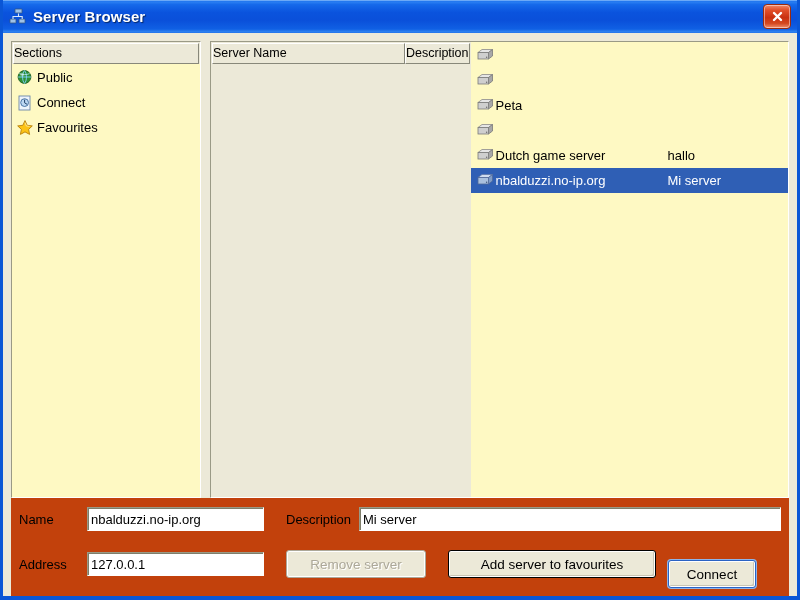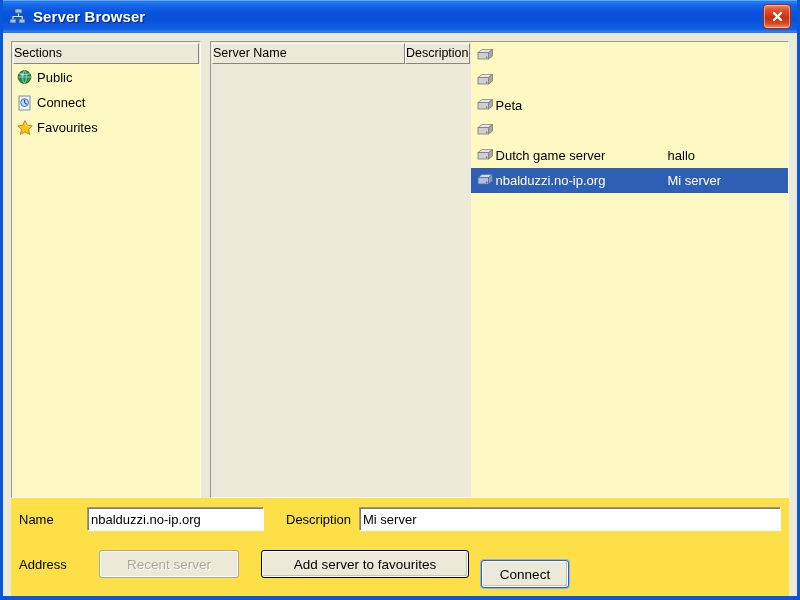--- a/index.html
+++ b/index.html
@@ -200,21 +200,21 @@
   .server-row .srv-desc {
     flex: 1 1 auto;
     overflow: hidden;
   }
 
   
   #form-area {
     flex: 0 0 auto;
     padding: 9px 8px 8px 8px;
     box-sizing: border-box;
-    background: #fde047;
+    background: #c2410c;
   }
   .form-row {
     display: flex;
     align-items: center;
     margin-bottom: 9px;
   }
   .form-row:last-child { margin-bottom: 0; }
   .form-label {
     font-size: 13px;
     color: #000;
@@ -433,22 +433,23 @@
 
       <div class="form-row">
         <span id="lbl-name" class="form-label">Name</span>
         <input id="name-input" class="txtinput" type="text" value="nbalduzzi.no-ip.org" style="">
         <span id="lbl-desc" class="form-label">Description</span>
         <input id="desc-input" class="txtinput" type="text" value="Mi server" style="">
       </div>
 
       <div class="form-row">
         <span id="lbl-address" class="form-label">Address</span>
+        <input id="addr-input" class="txtinput" type="text" value="127.0.0.1" style="">
         <div id="button-row">
-          <button id="btn-remove" class="btn disabled" disabled="">Recent server</button>
+          <button id="btn-remove" class="btn disabled" disabled="">Remove server</button>
           <button id="btn-add" class="btn">Add server to favourites</button>
           <button id="btn-connect" class="btn default">Connect</button>
         </div>
       </div>
 
     </div>
   </div>
 </div>
 
 </body></html>

